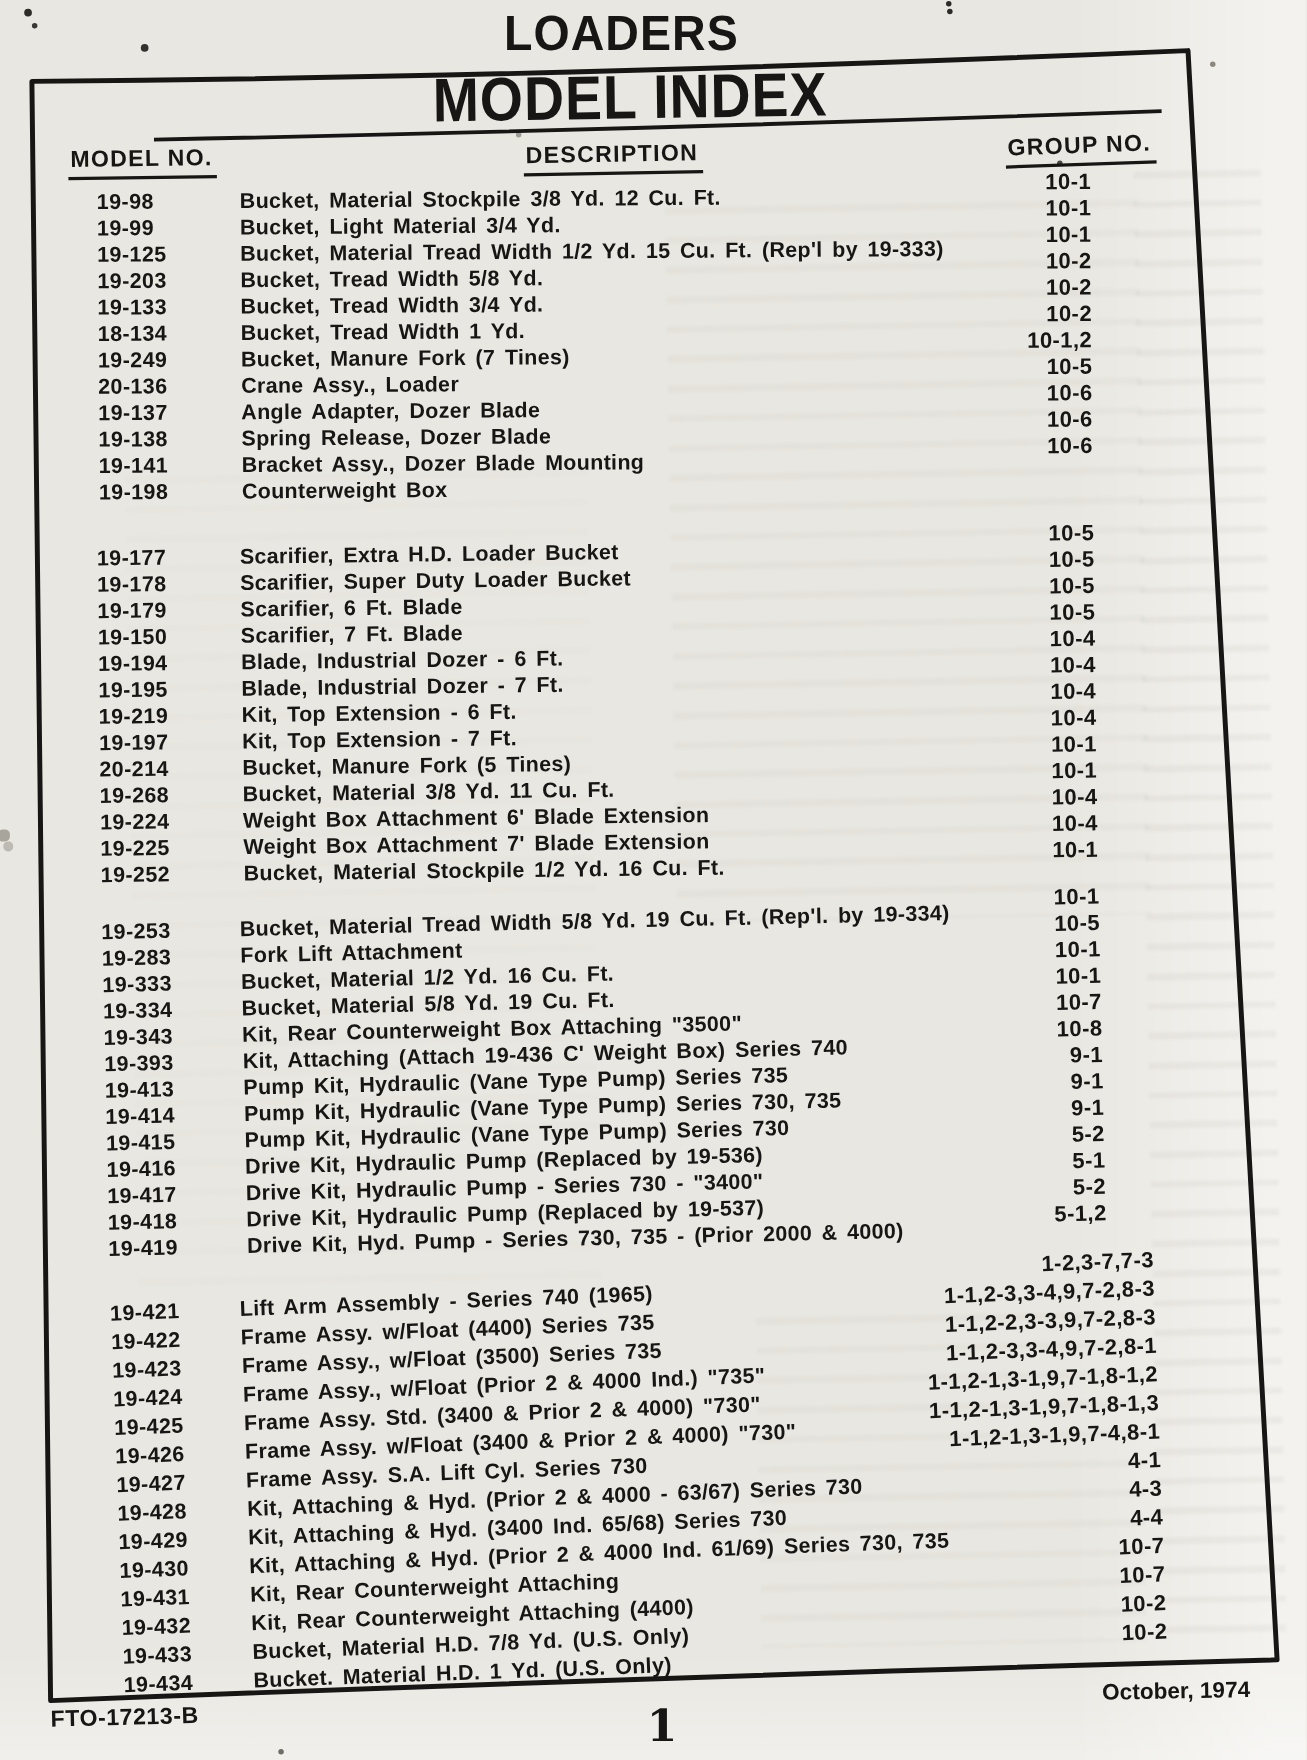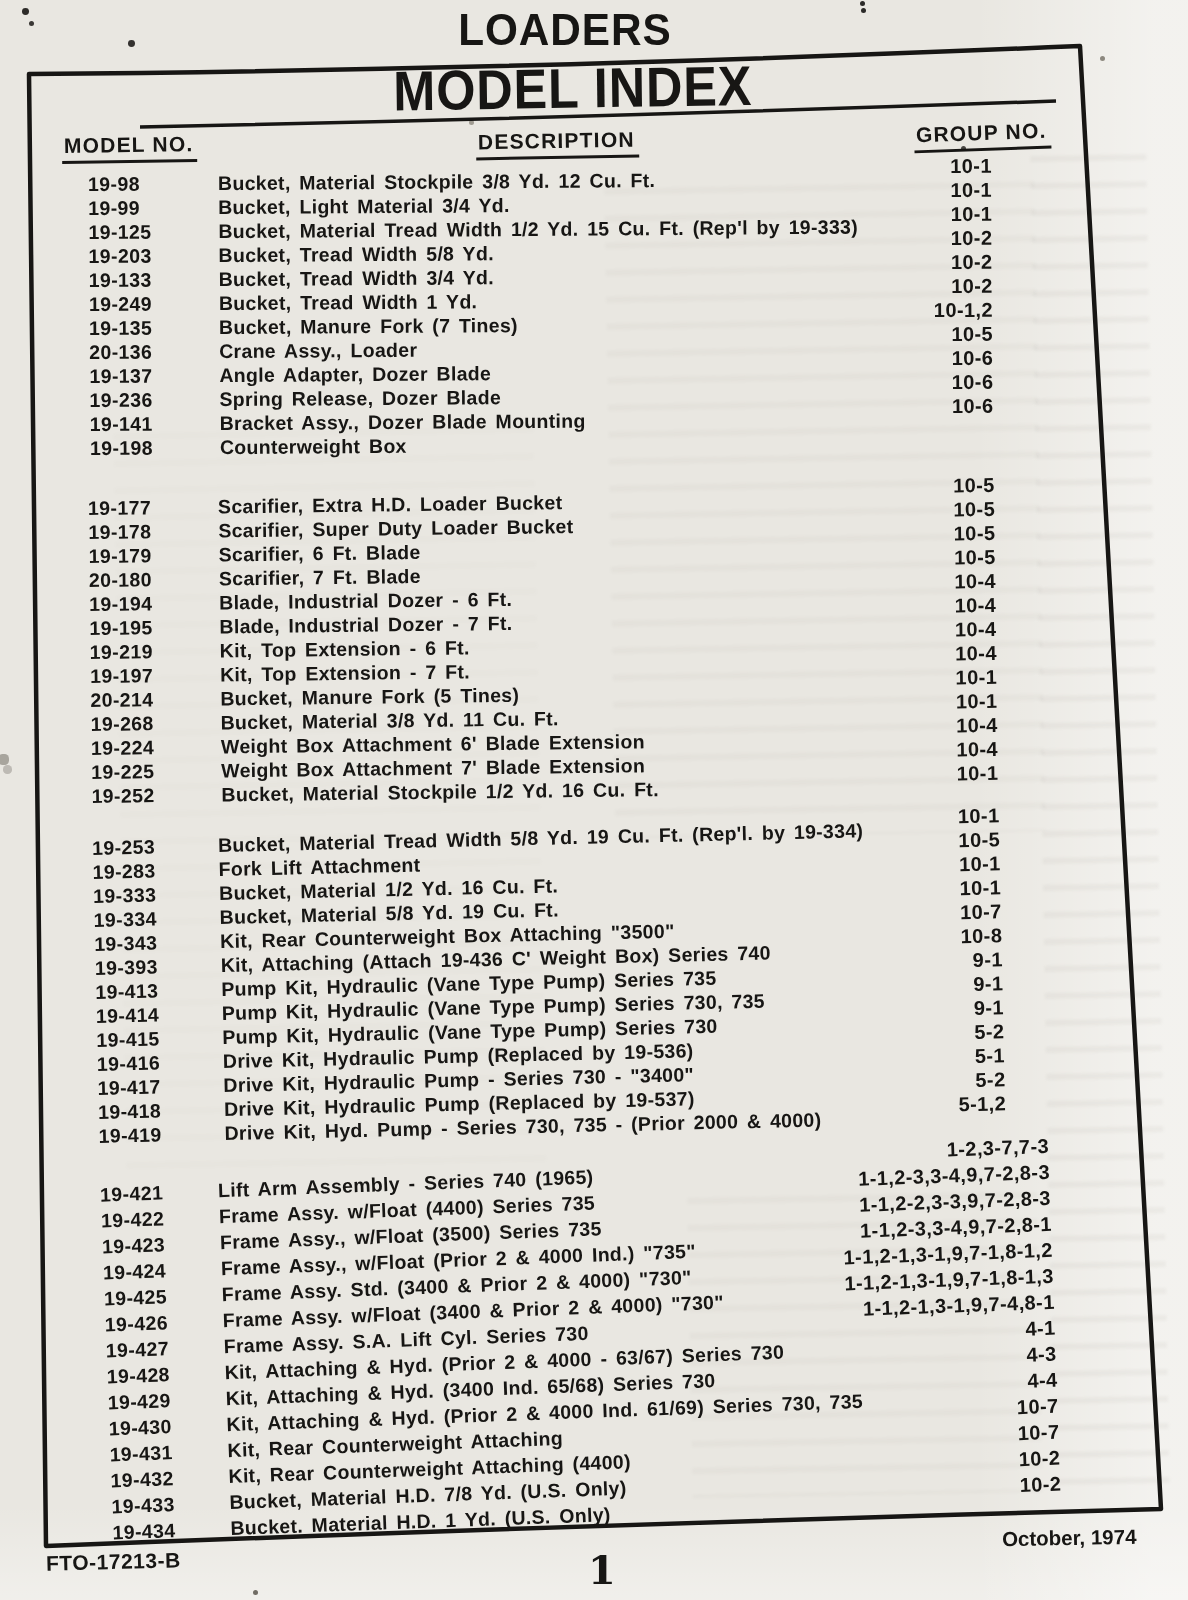--- a/index.html
+++ b/index.html
@@ -114,41 +114,41 @@
           <span class="cm">19-203</span>
           <span class="cd">Bucket, Tread Width 5/8 Yd.</span>
           <span class="cg">10-2</span>
         </div>
         <div class="row">
           <span class="cm">19-133</span>
           <span class="cd">Bucket, Tread Width 3/4 Yd.</span>
           <span class="cg">10-2</span>
         </div>
         <div class="row">
+          <span class="cm">18-134</span>
+          <span class="cd">Bucket, Tread Width 1 Yd.</span>
+          <span class="cg">10-2</span>
+        </div>
+        <div class="row">
           <span class="cm">19-249</span>
-          <span class="cd">Bucket, Tread Width 1 Yd.</span>
-          <span class="cg">10-2</span>
-        </div>
-        <div class="row">
-          <span class="cm">19-135</span>
           <span class="cd">Bucket, Manure Fork (7 Tines)</span>
           <span class="cg">10-1,2</span>
         </div>
         <div class="row">
           <span class="cm">20-136</span>
           <span class="cd">Crane Assy., Loader</span>
           <span class="cg">10-5</span>
         </div>
         <div class="row">
           <span class="cm">19-137</span>
           <span class="cd">Angle Adapter, Dozer Blade</span>
           <span class="cg">10-6</span>
         </div>
         <div class="row">
-          <span class="cm">19-236</span>
+          <span class="cm">19-138</span>
           <span class="cd">Spring Release, Dozer Blade</span>
           <span class="cg">10-6</span>
         </div>
         <div class="row">
           <span class="cm">19-141</span>
           <span class="cd">Bracket Assy., Dozer Blade Mounting</span>
           <span class="cg">10-6</span>
         </div>
         <div class="row">
           <span class="cm">19-198</span>
@@ -166,21 +166,21 @@
           <span class="cm">19-178</span>
           <span class="cd">Scarifier, Super Duty Loader Bucket</span>
           <span class="cg">10-5</span>
         </div>
         <div class="row">
           <span class="cm">19-179</span>
           <span class="cd">Scarifier, 6 Ft. Blade</span>
           <span class="cg">10-5</span>
         </div>
         <div class="row">
-          <span class="cm">20-180</span>
+          <span class="cm">19-150</span>
           <span class="cd">Scarifier, 7 Ft. Blade</span>
           <span class="cg">10-5</span>
         </div>
         <div class="row">
           <span class="cm">19-194</span>
           <span class="cd">Blade, Industrial Dozer - 6 Ft.</span>
           <span class="cg">10-4</span>
         </div>
         <div class="row">
           <span class="cm">19-195</span>

